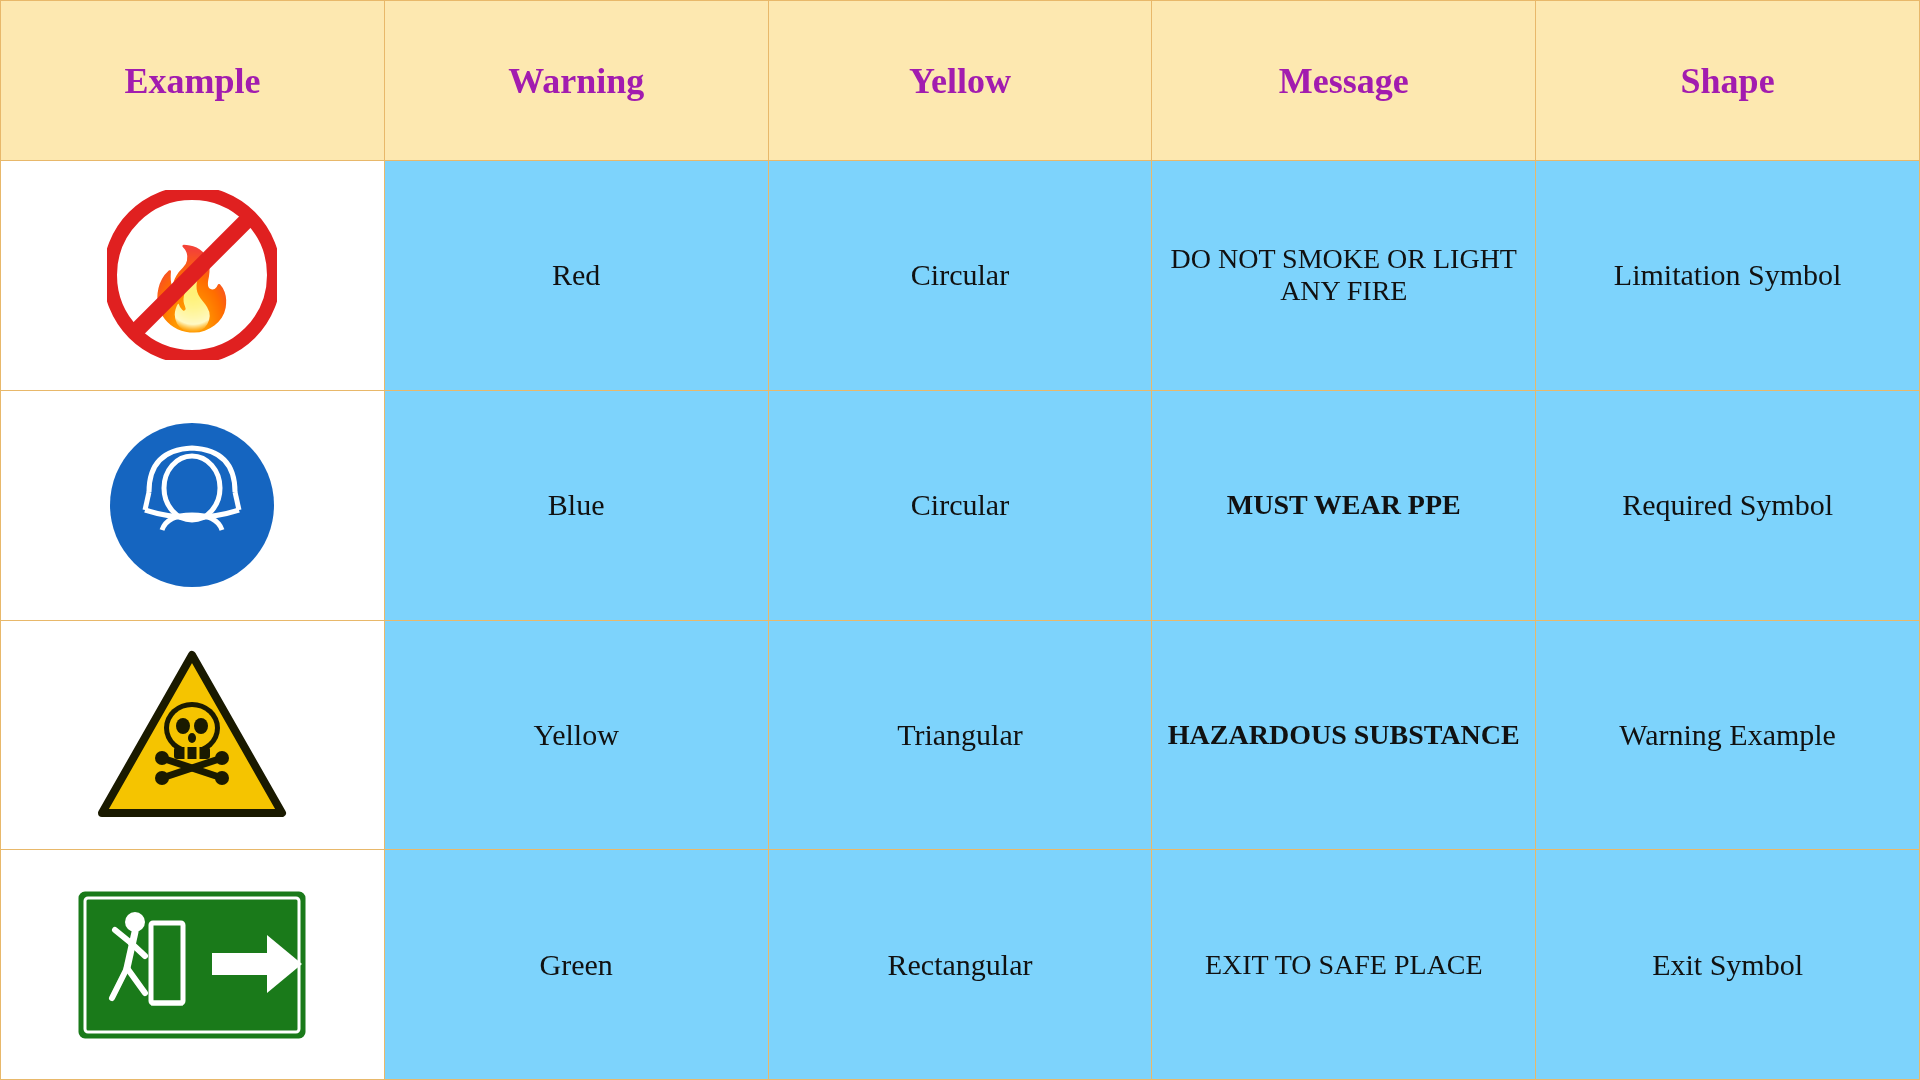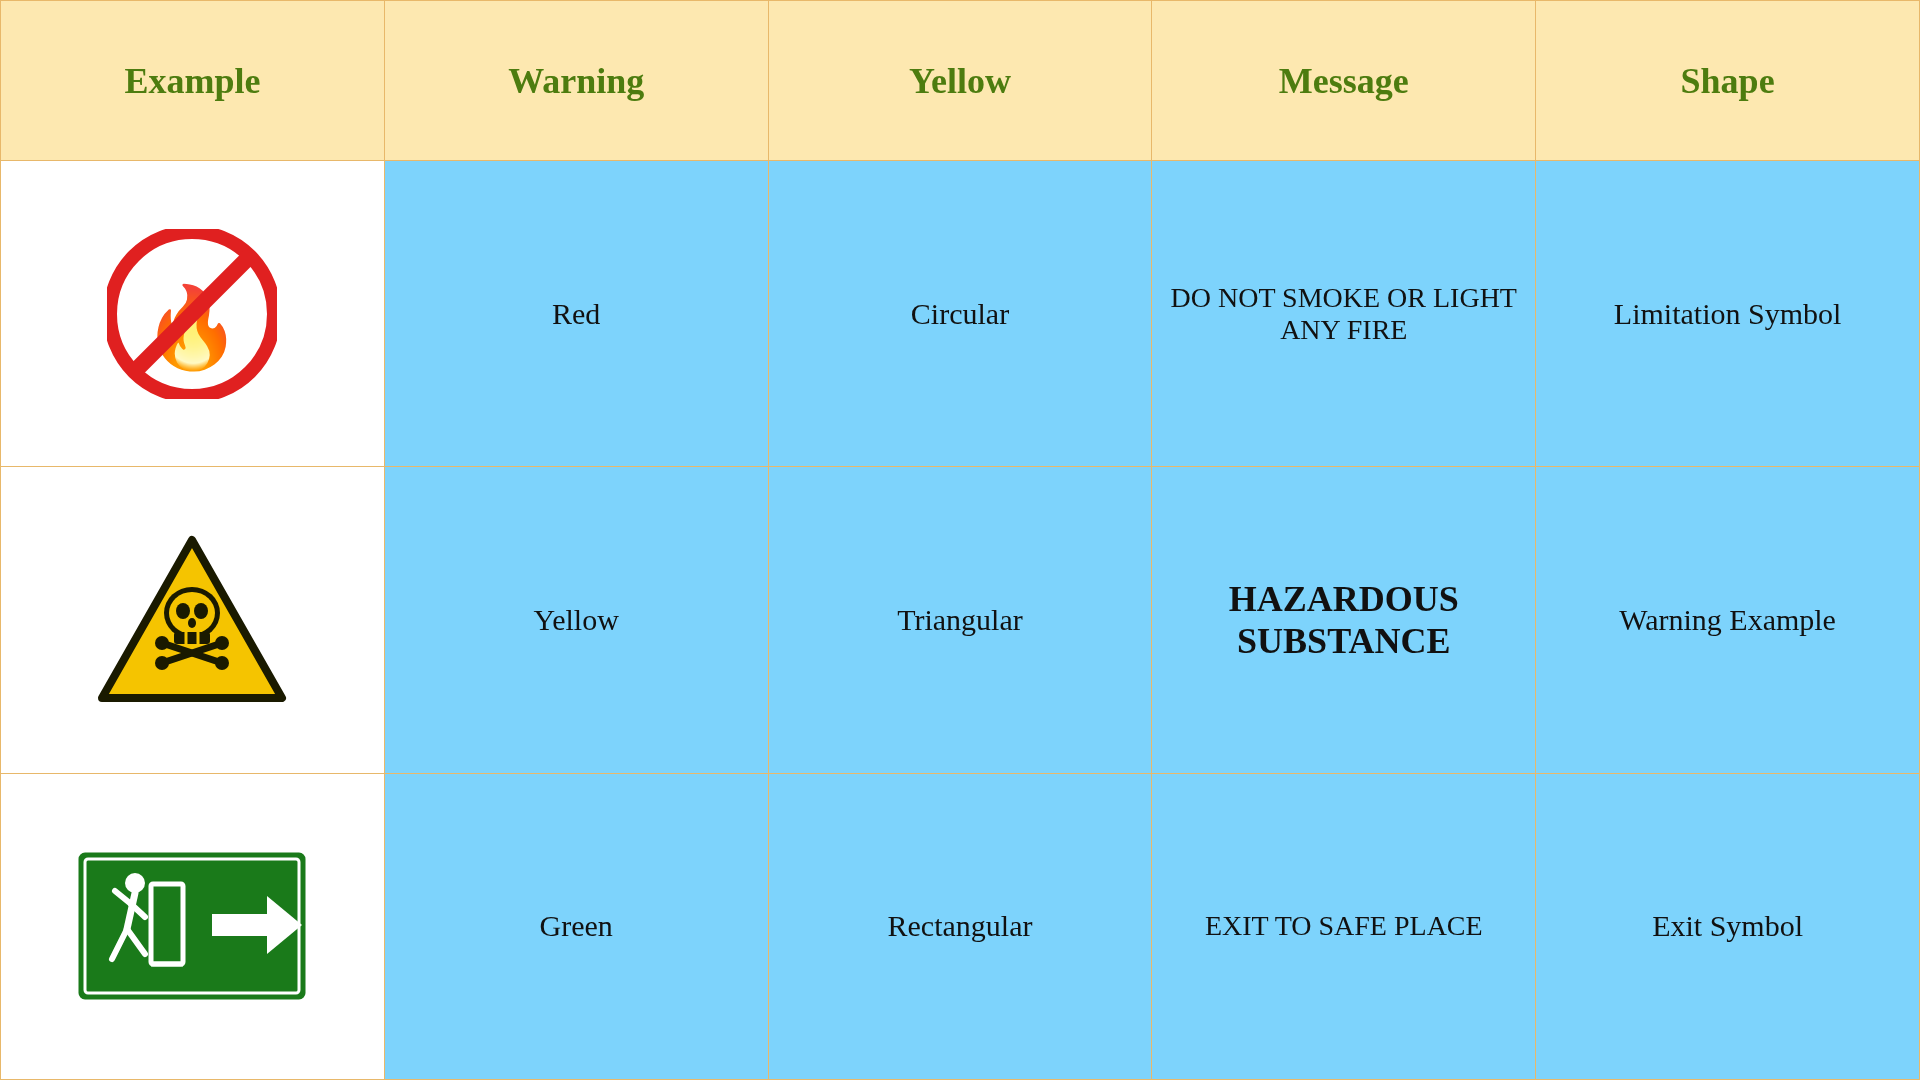--- a/index.html
+++ b/index.html
@@ -27,21 +27,21 @@
       text-align: center;
       vertical-align: middle;
       padding: 10px;
     }
     thead tr {
       background: #fde8b0;
     }
     th {
       font-size: 36px;
       font-weight: bold;
-      color: #4d7c0f;
+      color: #a21caf;
       height: 160px;
     }
     td {
       font-size: 30px;
       color: #111;
       background: #7dd3fc;
       height: 215px;
     }
     td.example-cell {
       background: #fff;
@@ -88,20 +88,48 @@
               <line x1="28" y1="142" x2="142" y2="28" stroke="#e02020" stroke-width="16"></line>
             </svg>
           </div>
         </td>
         <td>Red</td>
         <td>Circular</td>
         <td style="font-weight:normal;font-size:28px;">DO NOT SMOKE OR LIGHT ANY FIRE</td>
         <td>Limitation Symbol</td>
       </tr>
 
+      <tr>
+        <td class="example-cell">
+          <div style="display:flex;align-items:center;justify-content:center;">
+            <svg width="170" height="170" viewBox="0 0 170 170">
+              <circle cx="85" cy="85" r="82" fill="#1565c0"></circle>
+
+              <g fill="none" stroke="white" stroke-width="5">
+
+                <ellipse cx="85" cy="68" rx="28" ry="32" fill="none" stroke="white" stroke-width="5"></ellipse>
+
+                <path d="M55 110 Q60 95 85 95 Q110 95 115 110" stroke="white" stroke-width="5" fill="none"></path>
+
+                <path d="M42 72 Q42 30 85 28 Q128 30 128 72" stroke="white" stroke-width="5" fill="none"></path>
+
+                <line x1="42" y1="72" x2="38" y2="90" stroke="white" stroke-width="5"></line>
+
+                <line x1="128" y1="72" x2="132" y2="90" stroke="white" stroke-width="5"></line>
+
+                <path d="M38 90 Q85 105 132 90" stroke="white" stroke-width="5" fill="none"></path>
+              </g>
+            </svg>
+          </div>
+        </td>
+        <td>Blue</td>
+        <td>Circular</td>
+        <td style="font-weight:bold;font-size:28px;">MUST WEAR PPE</td>
+        <td>Required Symbol</td>
+      </tr>
 
       <tr>
         <td class="example-cell">
           <div style="display:flex;align-items:center;justify-content:center;">
             <svg width="190" height="170" viewBox="0 0 190 170">
 
               <polygon points="95,5 185,163 5,163" fill="#f5c400" stroke="#1a1a00" stroke-width="8" stroke-linejoin="round"></polygon>
 
               <g transform="translate(95,100)">
 
@@ -123,21 +151,21 @@
                 <circle cx="-30" cy="28" r="7" fill="#1a1a00"></circle>
                 <circle cx="30" cy="8" r="7" fill="#1a1a00"></circle>
                 <circle cx="30" cy="28" r="7" fill="#1a1a00"></circle>
                 <circle cx="-30" cy="8" r="7" fill="#1a1a00"></circle>
               </g>
             </svg>
           </div>
         </td>
         <td>Yellow</td>
         <td>Triangular</td>
-        <td style="font-weight:bold;font-size:36px;">HAZARDOUS SUBSTANCE</td>
+        <td style="font-weight:bold;font-size:28px;">HAZARDOUS SUBSTANCE</td>
         <td>Warning Example</td>
       </tr>
 
       <tr>
         <td class="example-cell">
           <div style="display:flex;align-items:center;justify-content:center;">
             <svg width="230" height="150" viewBox="0 0 230 150">
 
               <rect x="3" y="3" width="224" height="144" rx="5" ry="5" fill="#1a7a1a" stroke="#1a7a1a" stroke-width="3"></rect>
 

